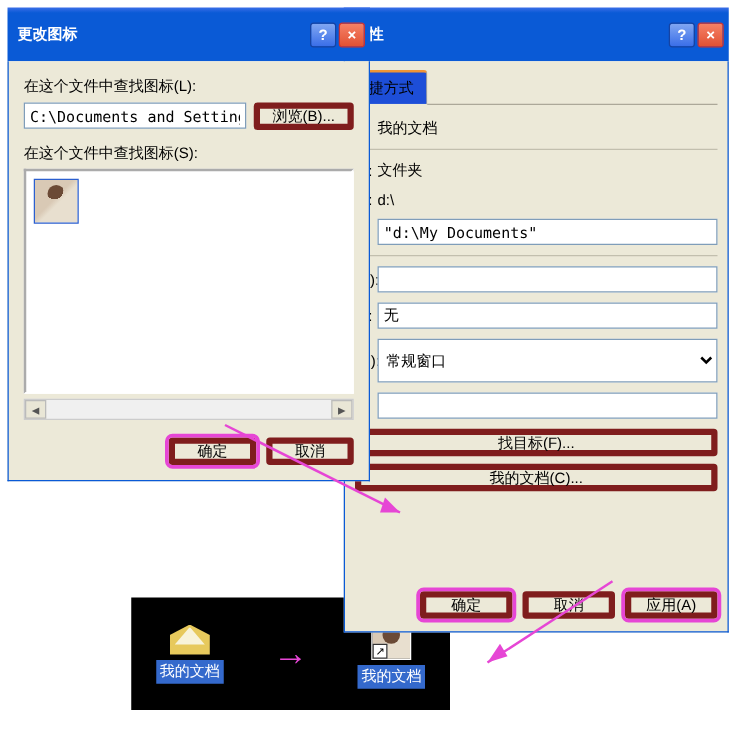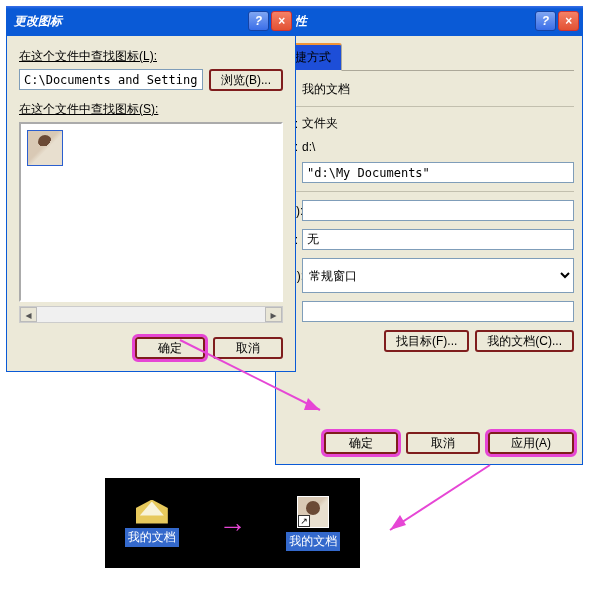--- a/index.html
+++ b/index.html
@@ -1,51 +1,50 @@
 <!DOCTYPE html>
 <html><head>
 <meta charset="utf-8">
 <style>
   * { box-sizing: border-box; font-family: "SimSun", "Tahoma", sans-serif; font-size: 12px; }
   body { margin: 0; background: #fff; width: 600px; height: 590px; position: relative; }
 
   
   .titlebar {
-    height: 30px;
+    height: 43px;
     background: linear-gradient(to bottom, #3a6ee8 0%, #0a5ad6 10%, #0a5ad6 80%, #0a5ad6 100%);
     color: #fff; display: flex; align-items: center; padding: 0 4px 0 8px;
     font-weight: bold;
-    font-style: italic;
   }
   .titlebar .title { flex: 1; }
   .titlebar .tbtn {
     width: 21px; height: 20px; margin-left: 2px; border: 1px solid #1643a3;
     background: linear-gradient(to bottom, #80a6f2, #3a6ee8);
     border-radius: 3px; color: #fff; display: flex; align-items: center; justify-content: center;
     font-weight: bold; cursor: pointer;
   }
   .titlebar .tbtn.close {
     background: linear-gradient(to bottom, #f58166, #e25133);
     border-color: #c33;
   }
 
   
   .winbody { background: #ece9d8; border: 1px solid #0a5ad6; border-top: none; padding: 12px 12px; }
 
   
   #dlg-change-icon { position: absolute; left: 6px; top: 6px; width: 290px; z-index: 3; }
-  #dlg-change-icon .label { margin-bottom: 4px; text-decoration: underline; }
+  #dlg-change-icon .label { margin-bottom: 4px; }
   #dlg-change-icon .pathrow { display: flex; gap: 6px; margin-bottom: 10px; }
   #dlg-change-icon .pathrow input {
     flex: 1; height: 21px; padding: 2px 4px; border: 1px solid #7f9db9;
     font-family: monospace;
   }
   .xpbtn {
     height: 22px; padding: 0 10px; background: #ece9d8;
-    border: 2px solid #7f1d1d; border-radius: 3px; cursor: pointer;
+    border: 5px solid #7f1d1d; border-radius: 3px; cursor: pointer;
     display: inline-flex; align-items: center; justify-content: center;
     white-space: nowrap;
   }
   #dlg-change-icon .iconlist {
     border: 2px inset #fff; background: #fff; height: 180px; margin-bottom: 4px;
     padding: 6px; display: flex; align-items: flex-start;
   }
   .iconlist .thumb {
     width: 36px; height: 36px; border: 1px solid #2b5fcf; padding: 1px;
     background: linear-gradient(135deg, #d9c9b5 45%, #e8dfcf 55%);
@@ -73,21 +72,21 @@
          border-top-left-radius:3px; border-top-right-radius:3px; margin-right:2px;
          position: relative; top: 1px; }
   .tab.active { background:#1d4ed8; border-bottom:1px solid #ece9d8; border-top:2px solid #f29436;}
   .proprow { display:flex; align-items:center; margin: 8px 0; }
   .proprow .pl { width: 18px; text-align:right; padding-right:4px; }
   .proprow .pv { flex:1; }
   .txt { width:100%; height:21px; border:1px solid #7f9db9; background:#fff; padding:2px 4px; font-family: monospace;}
   .txtshort { width:100%; }
   .sel { width:100%; height:35px; border:1px solid #7f9db9; background:#fff; padding:0 2px;}
   .sep { height:1px; background:#c2bfae; margin:6px 0; }
-  .btnrow2 { display:flex; gap:6px; margin-top:8px; justify-content:flex-end; }
+  .btnrow2 { display:flex; gap:6px; margin-top:8px; justify-content:flex-start;flex-direction:column; }
   .btnrow3 { display:flex; gap:8px; margin-top:10px; justify-content:flex-end; }
 
   
   .arrowline { position:absolute; z-index:4; }
   svg.arrowsvg { overflow:visible; }
   .arrowsvg path, .arrowsvg line { stroke:#e646d5; stroke-width:2; fill:none; }
   .arrowsvg polygon { fill:#e646d5; }
 
   
   #desktop-demo { position:absolute; left:105px; top:478px; width:255px; height:90px;
@@ -167,21 +166,21 @@
     <div class="btnrow2">
       <button class="xpbtn">找目标(F)...</button>
       <button class="xpbtn">我的文档(C)...</button>
     </div>
 
     <div style="height:70px"></div>
 
     <div class="btnrow3">
       <button class="xpbtn hot" style="width:74px">确定</button>
       <button class="xpbtn" style="width:74px">取消</button>
-      <button class="xpbtn hot" style="width:86px">应用(A)</button>
+      <button class="xpbtn hot" style="width:74px">应用(A)</button>
     </div>
   </div>
 </div>
 
 <div id="dlg-change-icon">
   <div class="titlebar">
     <span class="title">更改图标</span>
     <div class="tbtn">?</div>
     <div class="tbtn close">×</div>
   </div>

